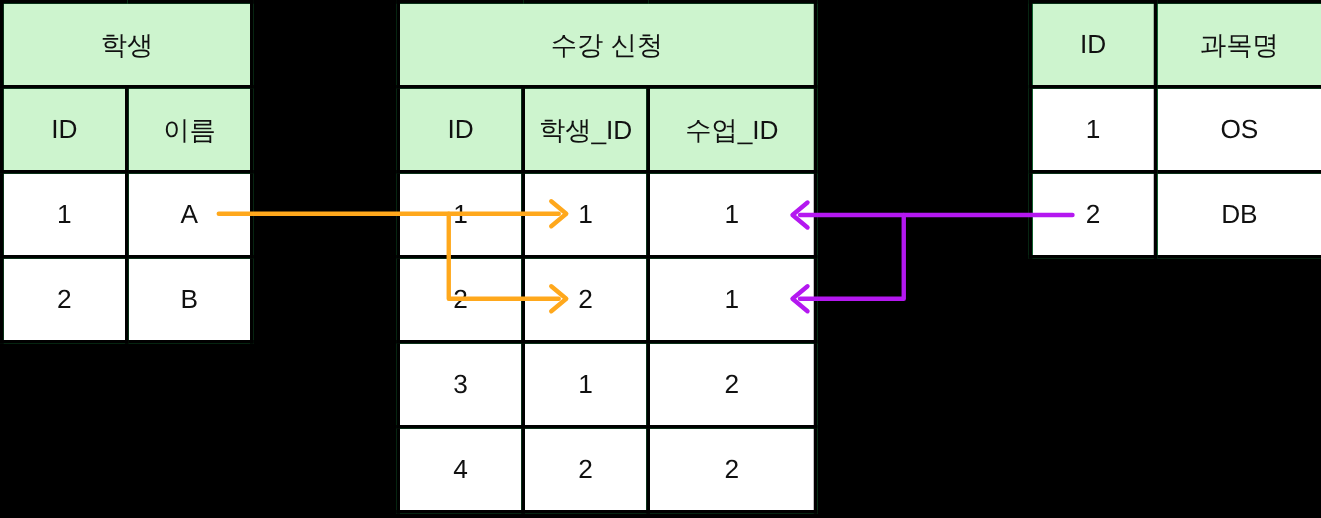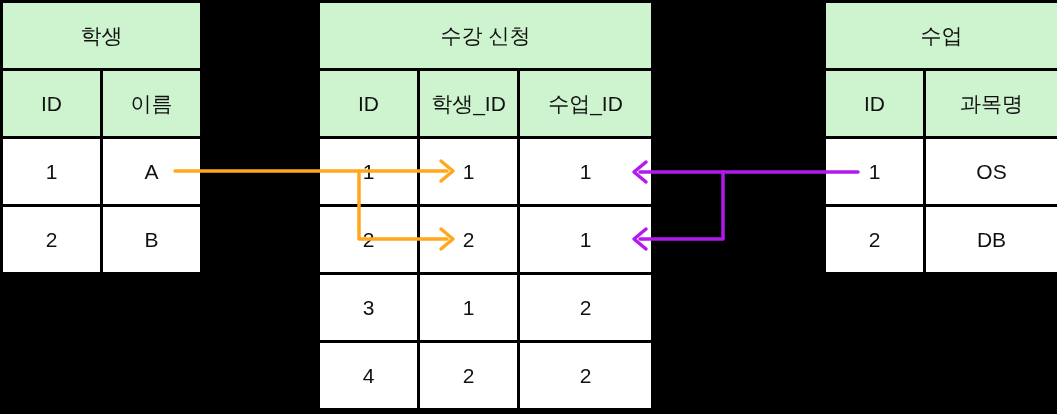--- a/index.html
+++ b/index.html
@@ -107,23 +107,20 @@
     </tr>
   </tbody>
     </table>
 
   <table class="tbl" style="left:823px; top:0; width:234px;">
     <colgroup>
         <col style="width:100px">
         <col style="width:134px">
       </colgroup>
     <tbody>
-        <tr>
-      <td colspan="2" class="title">수업</td>
-    </tr>
     <tr>
       <td class="hdr">ID</td>
       <td class="hdr">과목명</td>
     </tr>
     <tr>
       <td>1</td>
       <td>OS</td>
     </tr>
     <tr>
       <td>2</td>

